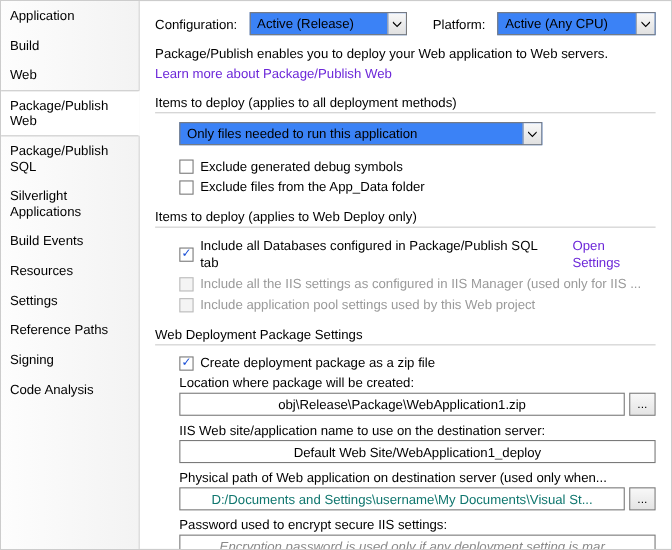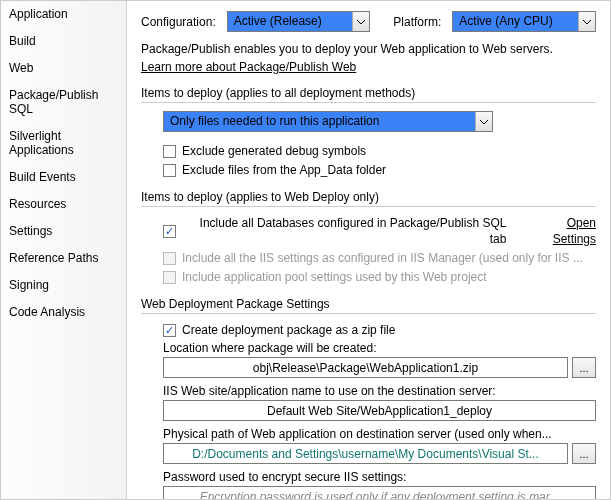--- a/index.html
+++ b/index.html
@@ -8,44 +8,45 @@
 .sidebar { width: 126px; background: linear-gradient(to right, #fdfdfd, #f3f3f3); border-right: 1px solid #d0d0d0; }
 .sidebar-item { padding: 6px 8px; cursor: pointer; border-bottom: 1px solid transparent; }
 .sidebar-item.selected { background: #fff; border-top: 1px solid #c8c8c8; border-bottom: 1px solid #c8c8c8; border-right: 1px solid #fff; margin-right: -1px; }
 .main { flex: 1; padding: 10px 14px 10px 14px; overflow: hidden; }
 .toprow { display: flex; align-items: center; gap: 11px; margin-bottom: 10px; }
 .combo { display: inline-flex; align-items: center; border: 1px solid #7a7a7a; height: 21px; background: #3b82f6; }
 .combo span { padding: 0 6px; line-height: 19px; }
 .combo .btn { width: 17px; height: 19px; border-left: 1px solid #aaa; background: linear-gradient(#f8f8f8,#e1e1e1); display: flex; align-items: center; justify-content: center; }
 .combo .btn svg { width: 8px; height: 8px; }
 .desc { margin-bottom: 4px; }
-.link { color: #000000; text-decoration: underline; cursor: pointer; }
+.link { color: #6d28d9; cursor: pointer; }
 .section-head { border-bottom: 1px solid #ccc; padding: 2px 0; margin-top: 10px; margin-bottom: 8px; }
 .indent { margin-left: 22px; }
-.row { display: flex; align-items: center; gap: 6px; margin: 3px 0; line-height: 16px; text-align: right; }
+.row { display: flex; align-items: center; gap: 6px; margin: 3px 0; line-height: 16px; }
 .chk { width: 13px; height: 13px; border: 1px solid #7a7a7a; background: #fff; display: inline-flex; align-items: center; justify-content: center; flex-shrink: 0; }
 .chk.checked::after { content: "✓"; font-size: 11px; color: #1a4fd6; line-height: 11px; }
 .chk.disabled { border-color: #bbb; background: #f4f4f4; }
 .disabled-text { color: #9a9a9a; }
 .input-row { display: flex; align-items: center; gap: 4px; margin: 2px 0 6px 0; }
 .text-input { flex: 1; border: 1px solid #7a7a7a; height: 21px; padding: 0 4px; font: inherit; text-align: center; }
 .text-input::placeholder { color: #888; font-style: italic; }
 .text-input[disabled] { color: #0f766e; background: #fff; }
 .browse-btn { width: 24px; height: 21px; border: 1px solid #7a7a7a; background: linear-gradient(#f8f8f8,#e4e4e4); font-size: 11px; cursor: pointer; }
 .label-line { margin: 2px 0; }
 .ellipsis { white-space: nowrap; overflow: hidden; text-overflow: ellipsis; }
 </style>
 </head>
 <body>
 
 <div class="root">
   <div class="sidebar">
     <div class="sidebar-item">Application</div>
     <div class="sidebar-item">Build</div>
     <div class="sidebar-item">Web</div>
+    <div class="sidebar-item selected">Package/Publish Web</div>
     <div class="sidebar-item">Package/Publish SQL</div>
     <div class="sidebar-item">Silverlight Applications</div>
     <div class="sidebar-item">Build Events</div>
     <div class="sidebar-item">Resources</div>
     <div class="sidebar-item">Settings</div>
     <div class="sidebar-item">Reference Paths</div>
     <div class="sidebar-item">Signing</div>
     <div class="sidebar-item">Code Analysis</div>
   </div>
 

